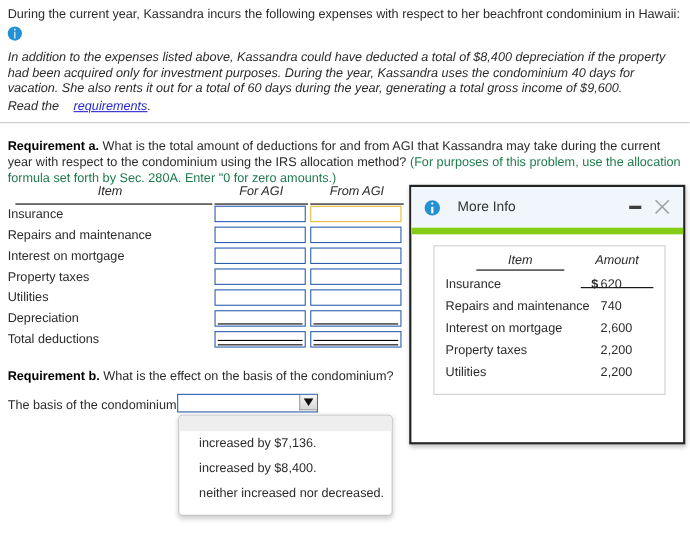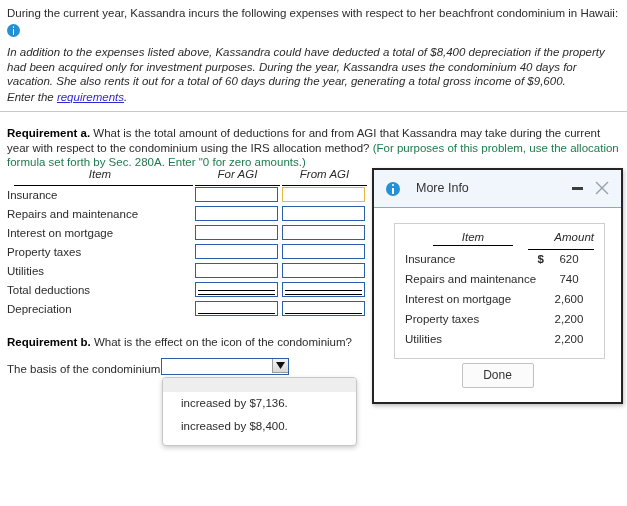--- a/index.html
+++ b/index.html
@@ -68,20 +68,21 @@
     width: 612px;
     line-height: 14.5px;
     font-style: italic;
   }
   #para-2 { top: 45px; }
   #para-3 { top: 90px; }
 
   a.req-link {
     color: #2a2ad0;
     text-decoration: underline;
+    margin-left: 10px;
   }
 
   .divider {
     position: absolute;
     left: 0; top: 111px;
     width: 627px; height: 1px;
     background: #c8c8c8;
   }
 
   
@@ -227,21 +228,21 @@
     width: 251px; height: 236px;
     background: #ffffff;
     border: 2px solid #242424;
     box-sizing: border-box;
     box-shadow: 1px 2px 4px rgba(0,0,0,0.25);
   }
   #mi-header {
     position: relative;
     height: 37px;
     background: #f1f6fc;
-    border-bottom: 1px solid #84cc16;
+    border-bottom: 6px solid #84cc16;
   }
   #mi-header .mi-icon {
     position: absolute;
     left: 12px; top: 12px;
     width: 14px; height: 14px;
   }
   #mi-header .mi-icon .info-icon { width: 14px; height: 14px; }
   #mi-header .mi-icon .info-icon::before { left: 6px; top: 2.4px; }
   #mi-header .mi-icon .info-icon::after  { left: 6px; top: 5.6px; height: 6px; }
   #mi-title {
@@ -275,40 +276,40 @@
   .mi-head {
     position: relative;
     height: 19px;
   }
   .mi-head .mih {
     position: absolute;
     font-style: italic;
     top: 0;
   }
   .mih-item   { left: 28px; width: 80px; text-align: center; border-bottom: 1px solid #000; padding-bottom: 2px; }
-  .mih-amount { right: 0;  width: 66px; text-align: right; border-bottom: 1px solid #000; padding-bottom: 6px; }
+  .mih-amount { right: 0;  width: 66px; text-align: center; border-bottom: 1px solid #000; padding-bottom: 18px; }
 
   .mi-row {
     position: relative;
     height: 20px;
   }
   .mi-row .mi-label {
     position: absolute;
     left: 0; top: 3px;
   }
   .mi-row .mi-dollar {
     position: absolute;
     right: 50px; top: 3px;
     font-weight: bold;
   }
   .mi-row .mi-amt {
     position: absolute;
     right: 2px; top: 3px;
     width: 46px;
-    text-align: center;
+    text-align: left;
   }
 
   #mi-done {
     position: absolute;
     left: 50%;
     transform: translateX(-50%);
     bottom: 14px;
     min-width: 46px;
     padding: 4px 12px 5px 12px;
     background: #fbfbfb;
@@ -326,21 +327,21 @@
 <div class="page">
 
   <div class="intro-line" id="intro-0">During the current year, Kassandra incurs the following expenses with respect to her beachfront condominium in Hawaii:</div>
 
   <div class="icon-row">
     <span class="info-icon"></span>
   </div>
 
   <div class="para" id="para-2">In addition to the expenses listed above, Kassandra could have deducted a total of $8,400 depreciation if the property had been acquired only for investment purposes. During the year, Kassandra uses the condominium 40 days for vacation. She also rents it out for a total of 60 days during the year, generating a total gross income of $9,600.</div>
 
-  <div class="para" id="para-3"><span>Enter the </span><a class="req-link" href="#">requirements</a><span>.</span></div>
+  <div class="para" id="para-3"><span>Read the </span><a class="req-link" href="#">requirements</a><span>.</span></div>
 
   <div class="divider"></div>
 
   <div id="req-a"><span class="bold">Requirement a.</span><span> What is the total amount of deductions for and from AGI that Kassandra may take during the current year with respect to the condominium using the IRS allocation method? </span><span class="green">(For purposes of this problem, use the allocation formula set forth by Sec. 280A. Enter "0 for zero amounts.)</span></div>
 
   <div id="answer-table">
     <div class="at-head">
       <div class="hcell hcell-item">Item</div>
       <div class="hcell hcell-for">For AGI</div>
       <div class="hcell hcell-from">From AGI</div>
@@ -368,50 +369,51 @@
           <div class="at-label">Property taxes</div>
           <div class="cellbox for"></div>
           <div class="cellbox from"></div>
         </div>
         <div class="at-row">
           <div class="at-label">Utilities</div>
           <div class="cellbox for"></div>
           <div class="cellbox from"></div>
         </div>
         <div class="at-row">
+          <div class="at-label">Depreciation</div>
+          <div class="cellbox for rule-single"></div>
+          <div class="cellbox from rule-single"></div>
+        </div>
+        <div class="at-row">
           <div class="at-label">Total deductions</div>
           <div class="cellbox for rule-double"></div>
           <div class="cellbox from rule-double"></div>
         </div>
-        <div class="at-row">
-          <div class="at-label">Depreciation</div>
-          <div class="cellbox for rule-single"></div>
-          <div class="cellbox from rule-single"></div>
-        </div>
       </div>
   </div>
 
-  <div id="req-b"><span class="bold">Requirement b.</span><span> What is the effect on the icon of the condominium?</span></div>
+  <div id="req-b"><span class="bold">Requirement b.</span><span> What is the effect on the basis of the condominium?</span></div>
 
   <div id="basis-label">The basis of the condominium is</div>
 
   <div id="basis-select">
     <span class="sel-value"></span>
     <span class="arrow-btn">
       <svg width="9" height="7" viewBox="0 0 9 7">
           <polygon points="0,0 9,0 4.5,7" fill="#111"></polygon>
         </svg>
     </span>
   </div>
 
   <div id="basis-options">
     <div class="opt-blank"></div>
     <div id="basis-option-items">
         <div class="opt">increased by $7,136.</div>
         <div class="opt">increased by $8,400.</div>
+        <div class="opt">neither increased nor decreased.</div>
       </div>
   </div>
 
   <div id="more-info-dialog">
     <div id="mi-header">
       <span class="mi-icon"><span class="info-icon"></span></span>
       <span id="mi-title">More Info</span>
       <span id="mi-minimize"></span>
       <span id="mi-close">
         <svg width="16" height="16" viewBox="0 0 16 16">
@@ -444,16 +446,15 @@
             <span class="mi-label">Property taxes</span>
             <span class="mi-amt">2,200</span>
           </div>
           <div class="mi-row">
             <span class="mi-label">Utilities</span>
             <span class="mi-amt">2,200</span>
           </div>
         </div>
     </div>
 
-    <div id="mi-done">Done</div>
   </div>
 
 </div>
 
 </body></html>

